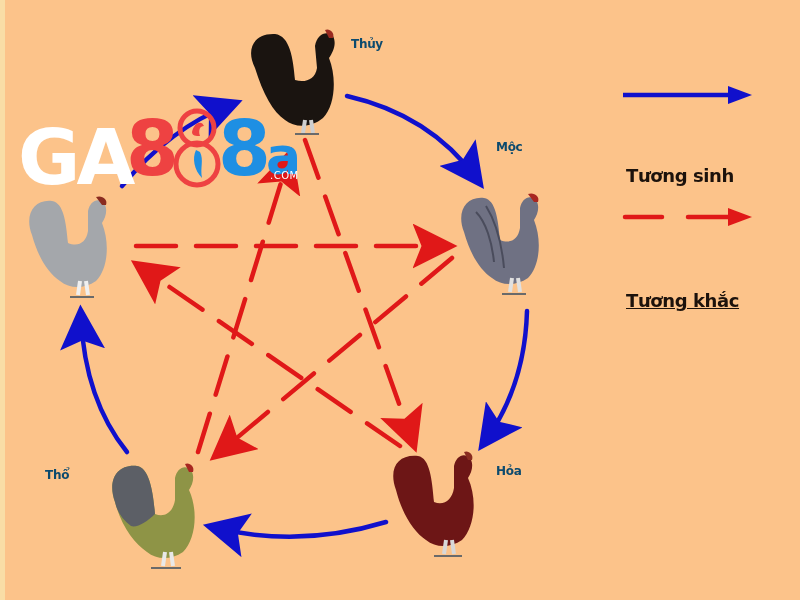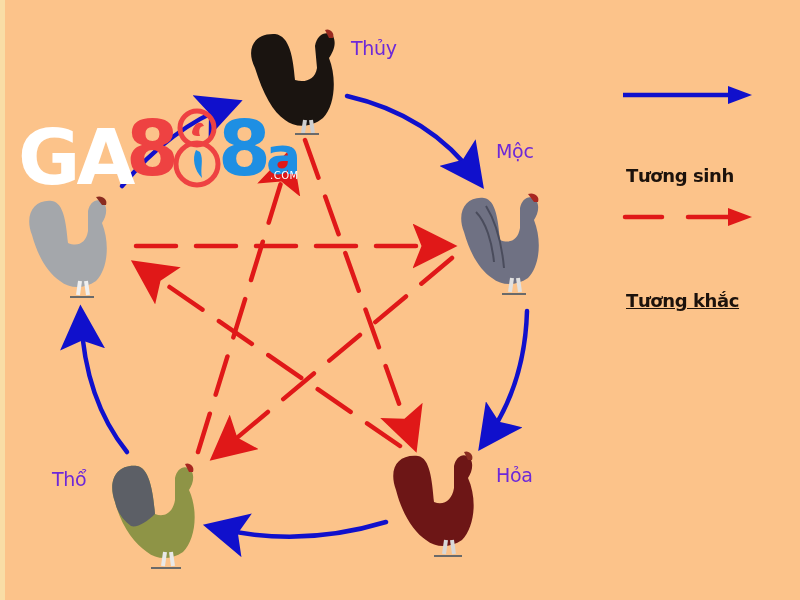--- a/index.html
+++ b/index.html
@@ -10,23 +10,23 @@
       font-family: "DejaVu Sans", "Liberation Sans", sans-serif;
     }
     .left-edge {
       position: absolute; left: 0; top: 0; width: 5px; height: 600px;
       background: #F9DDA6;
     }
     svg.diagram { position: absolute; left: 0; top: 0; }
     .label {
       position: absolute;
       font-family: "DejaVu Sans", sans-serif;
-      font-weight: normal;
-      color: #6d28d9;
-      font-size: 19px;
+      font-weight: bold;
+      color: #0c4a6e;
+      font-size: 12px;
       letter-spacing: -0.3px;
       white-space: nowrap;
     }
     .legend-label {
       position: absolute;
       font-family: "DejaVu Sans", sans-serif;
       font-weight: bold;
       color: #1c120c;
       font-size: 18px;
       letter-spacing: -0.4px;
@@ -140,21 +140,21 @@
     <path d="M8,40 C0,18 10,2 30,4 C42,6 46,28 48,52 C40,60 30,66 24,64 C16,58 10,50 8,40 z" fill="#5c5f66"></path>
     <path d="M78,2 C82,0 88,4 86,10 L82,10 z" fill="#a82620"></path>
     <path d="M58,90 L56,104 M64,90 L66,104" stroke="#e8e8e8" stroke-width="4"></path>
     <path d="M44,106 L74,106" stroke="#6a6a6a" stroke-width="2"></path>
   </g>
 </svg>
 
 <div class="label" style="left:351px; top:37px;">Thủy</div>
 <div class="label" style="left:496px; top:140px;">Mộc</div>
 <div class="label" style="left:496px; top:464px;">Hỏa</div>
-<div class="label" style="left:52px; top:468px;">Thổ</div>
+<div class="label" style="left:45px; top:468px;">Thổ</div>
 
 <div class="legend-label" style="left:626px; top:117px;">Tương sinh</div>
 <div class="legend-label" style="left:626px; top:242px;text-decoration:underline;">Tương khắc</div>
 
 <div class="logo">
   <span class="ga">GA</span>
   <span class="eight1">8</span>
   <svg class="ring" viewBox="0 0 54 80">
     <circle cx="27" cy="20" r="17" fill="none" stroke="#EE4242" stroke-width="5"></circle>
     <circle cx="27" cy="56" r="21" fill="none" stroke="#EE4242" stroke-width="5"></circle>

